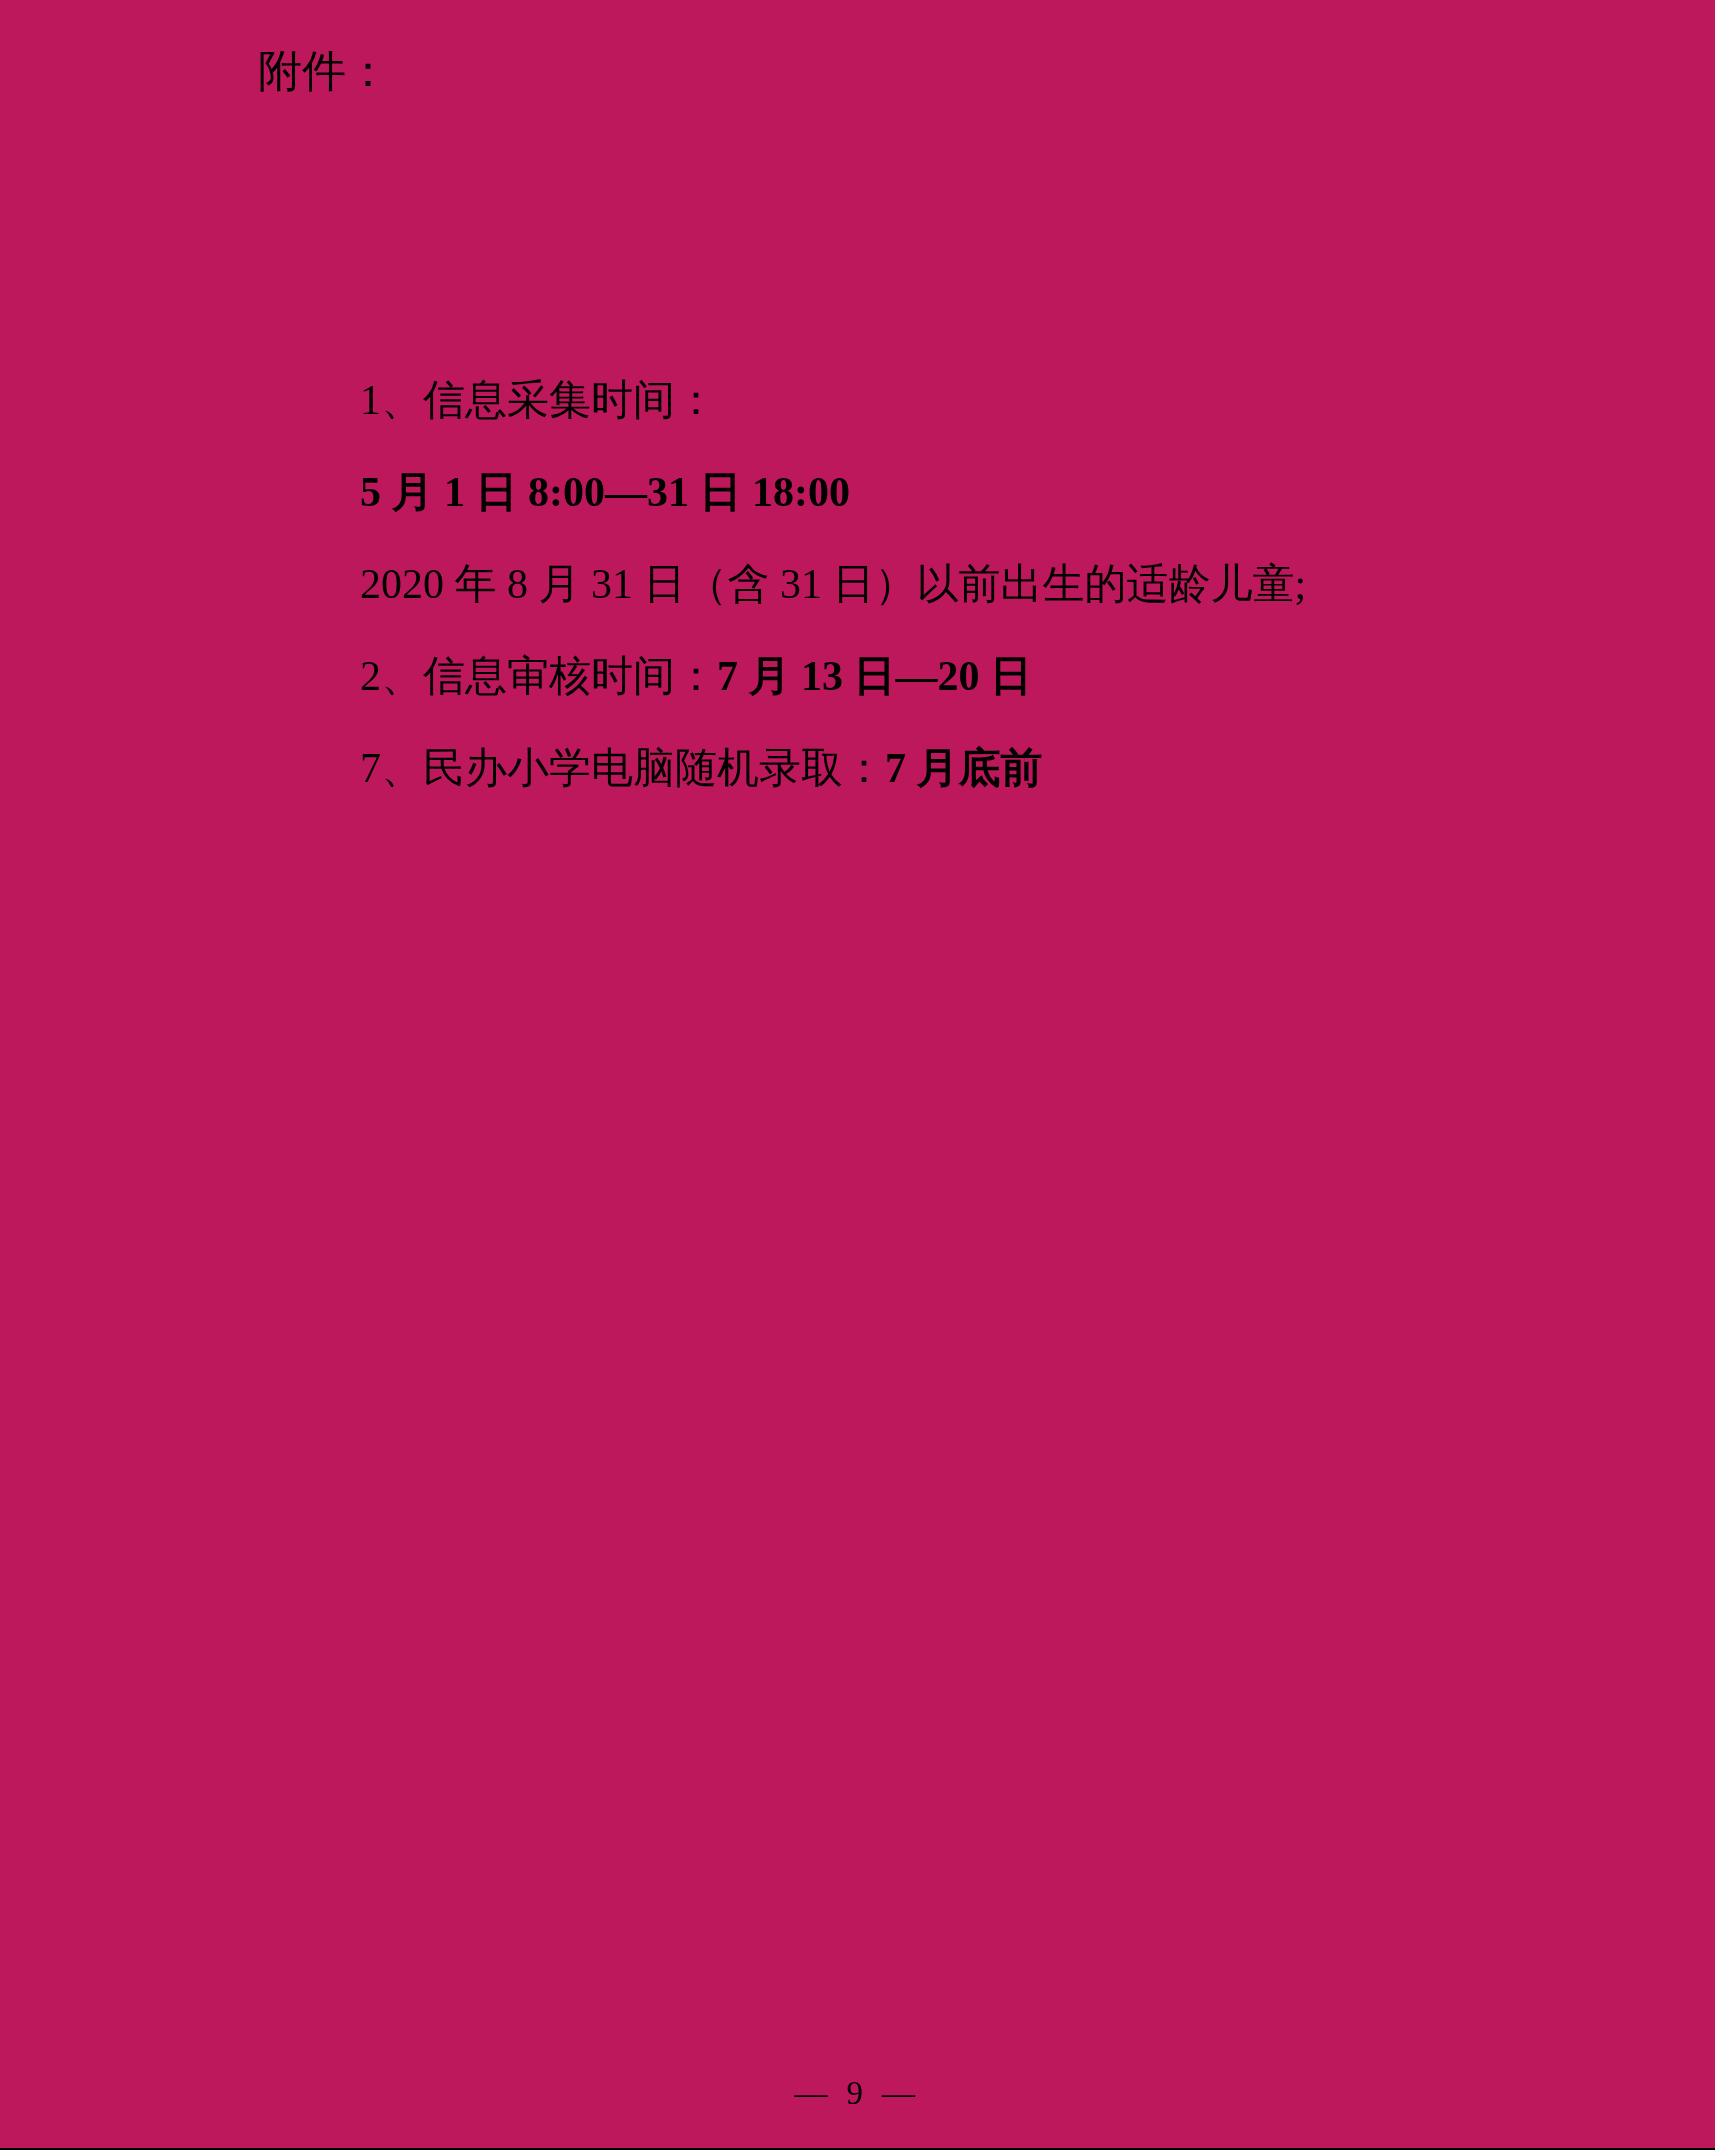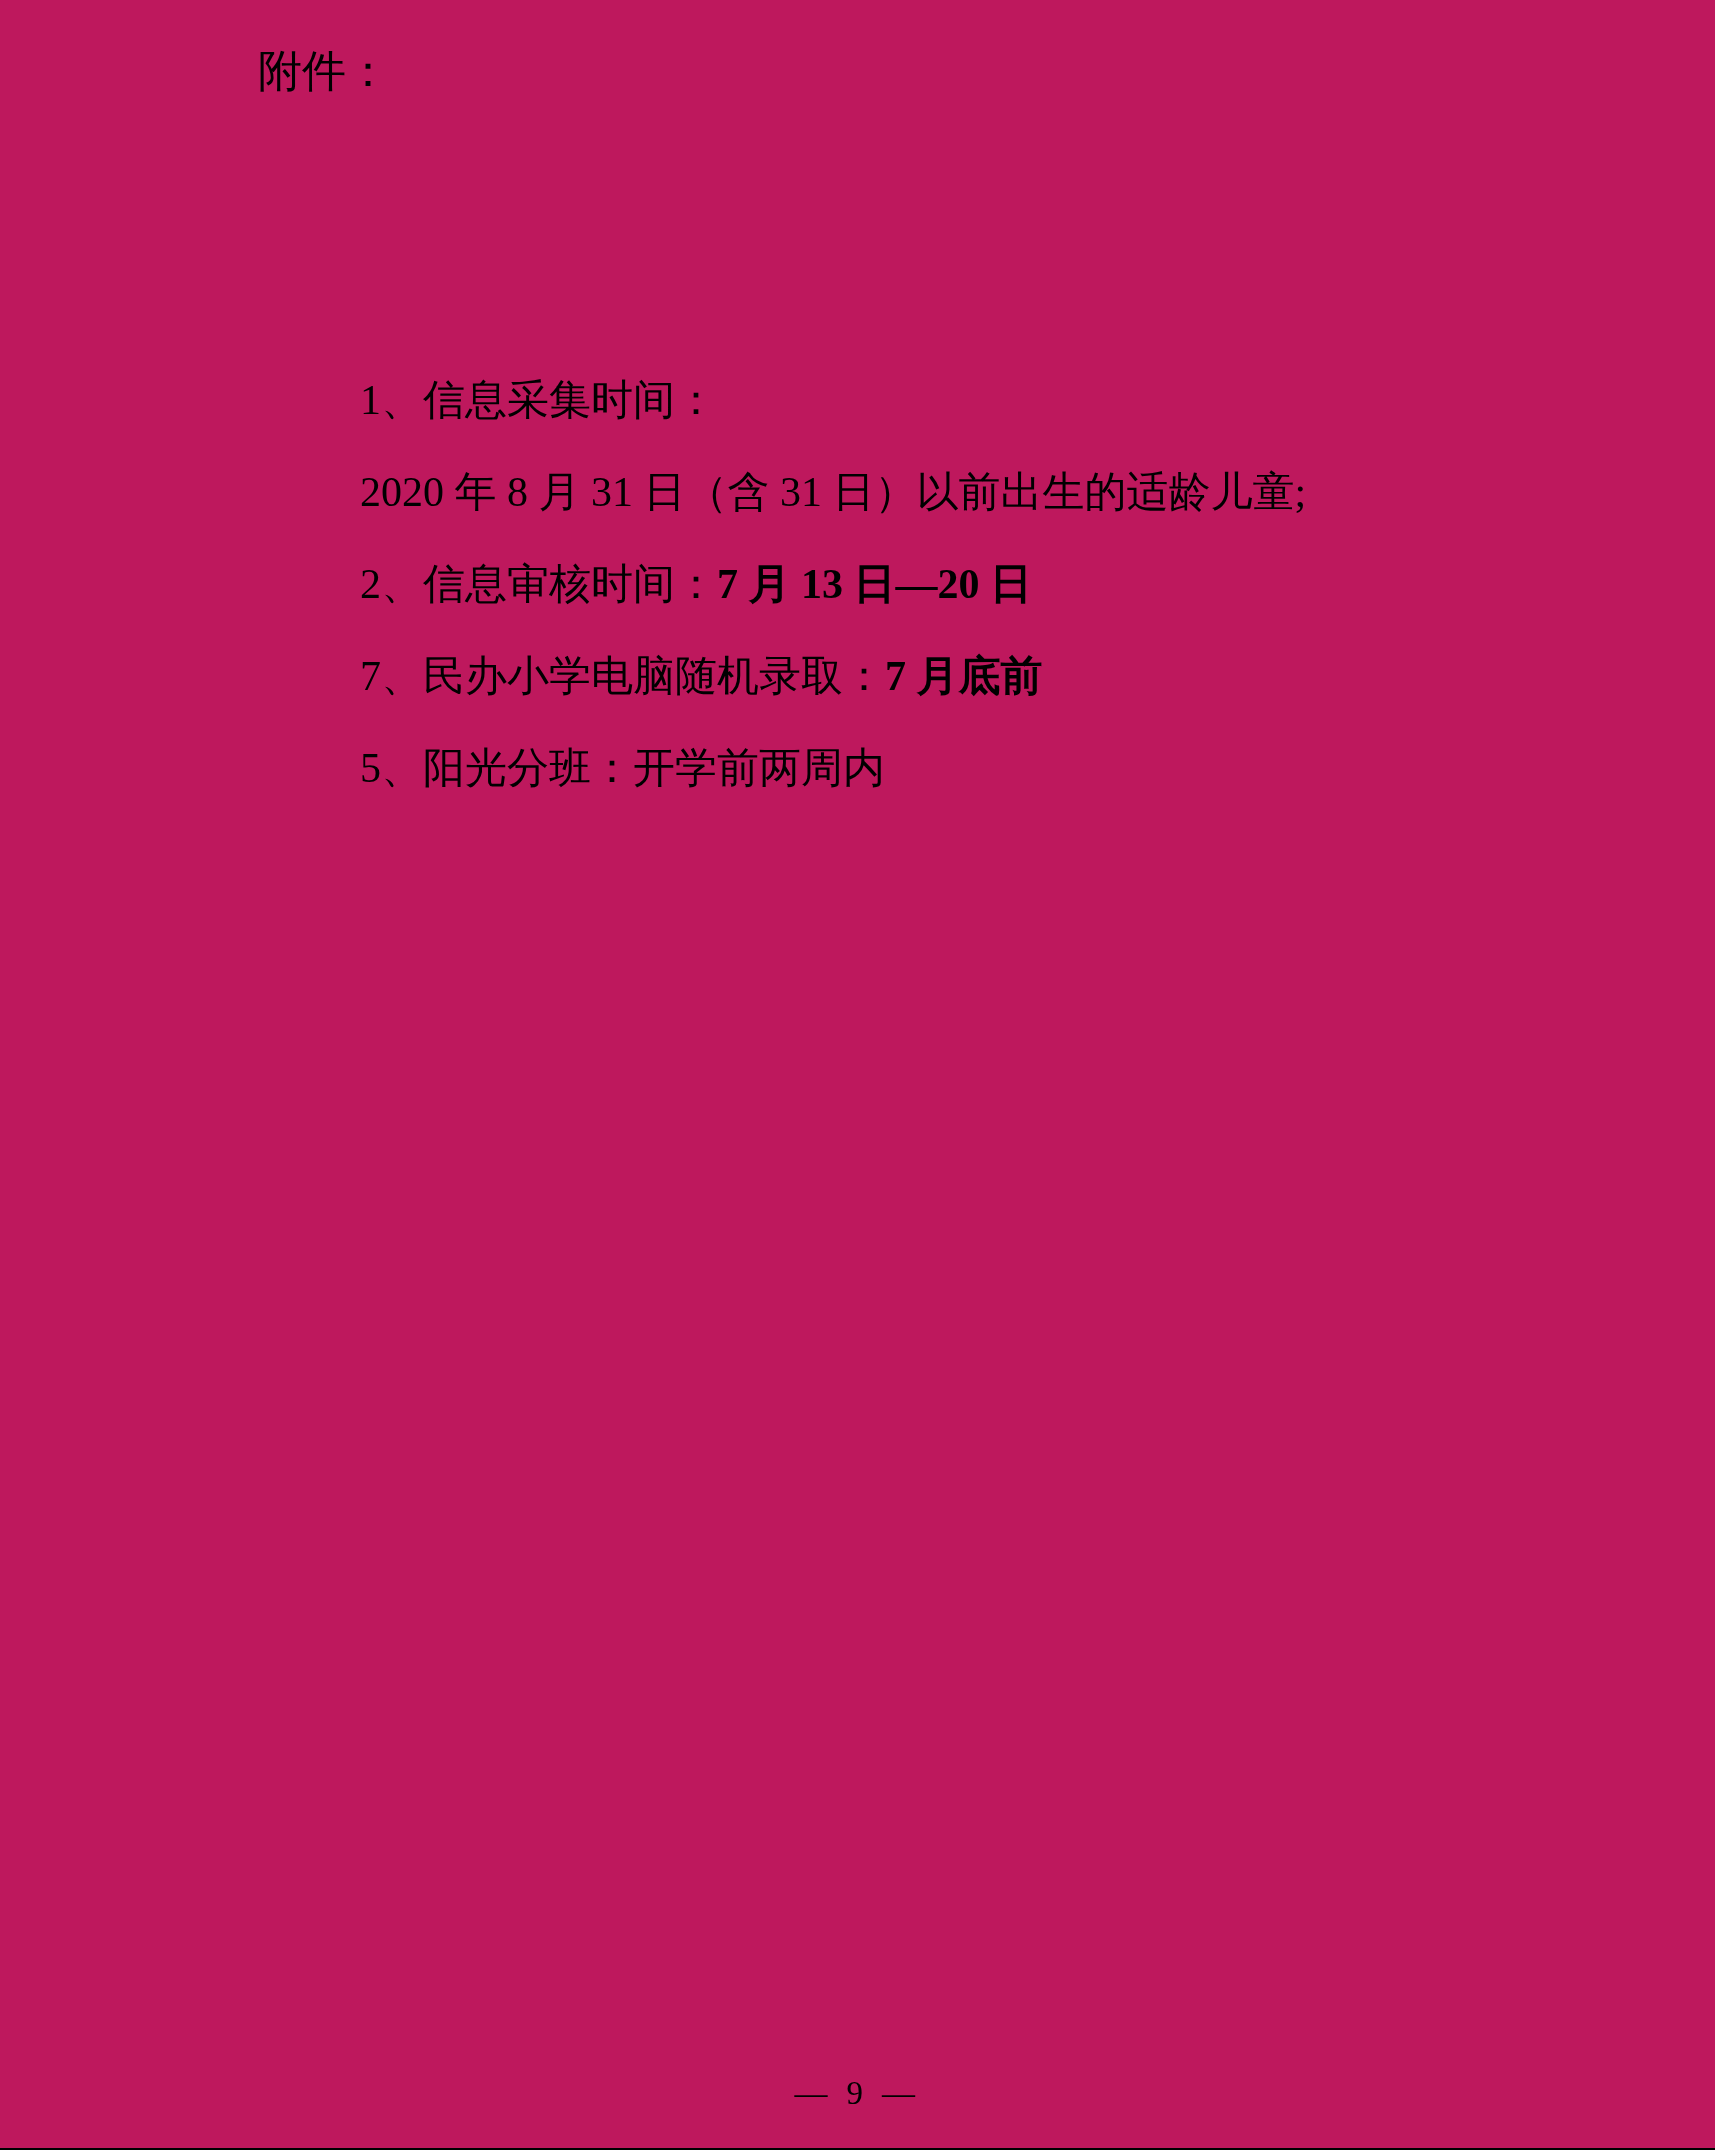--- a/index.html
+++ b/index.html
@@ -71,24 +71,24 @@
 </head>
 <body>
 
 <div class="page">
 
   <div class="attachment-label">附件：</div>
 
 
   <div class="schedule-list">
     <p class="schedule-line"><span>1、信息采集时间：</span><span class="seg-bold"></span></p>
+    <p class="schedule-line"><span></span><span class="seg-bold">5 月 1 日 8:00—31 日 18:00</span></p>
     <p class="schedule-line"><span>2020 年 8 月 31 日（含 31 日）以前出生的适龄儿童;</span><span class="seg-bold"></span></p>
     <p class="schedule-line"><span>2、信息审核时间：</span><span class="seg-bold">7 月 13 日—20 日</span></p>
     <p class="schedule-line"><span>7、民办小学电脑随机录取：</span><span class="seg-bold">7 月底前</span></p>
-    <p class="schedule-line"><span>5、阳光分班：开学前两周内</span><span class="seg-bold"></span></p>
   </div>
 
   <div class="page-footer">— 9 —</div>
 
   <div class="scan-bottom-edge"></div>
 
 </div>
 
 
 </body></html>

